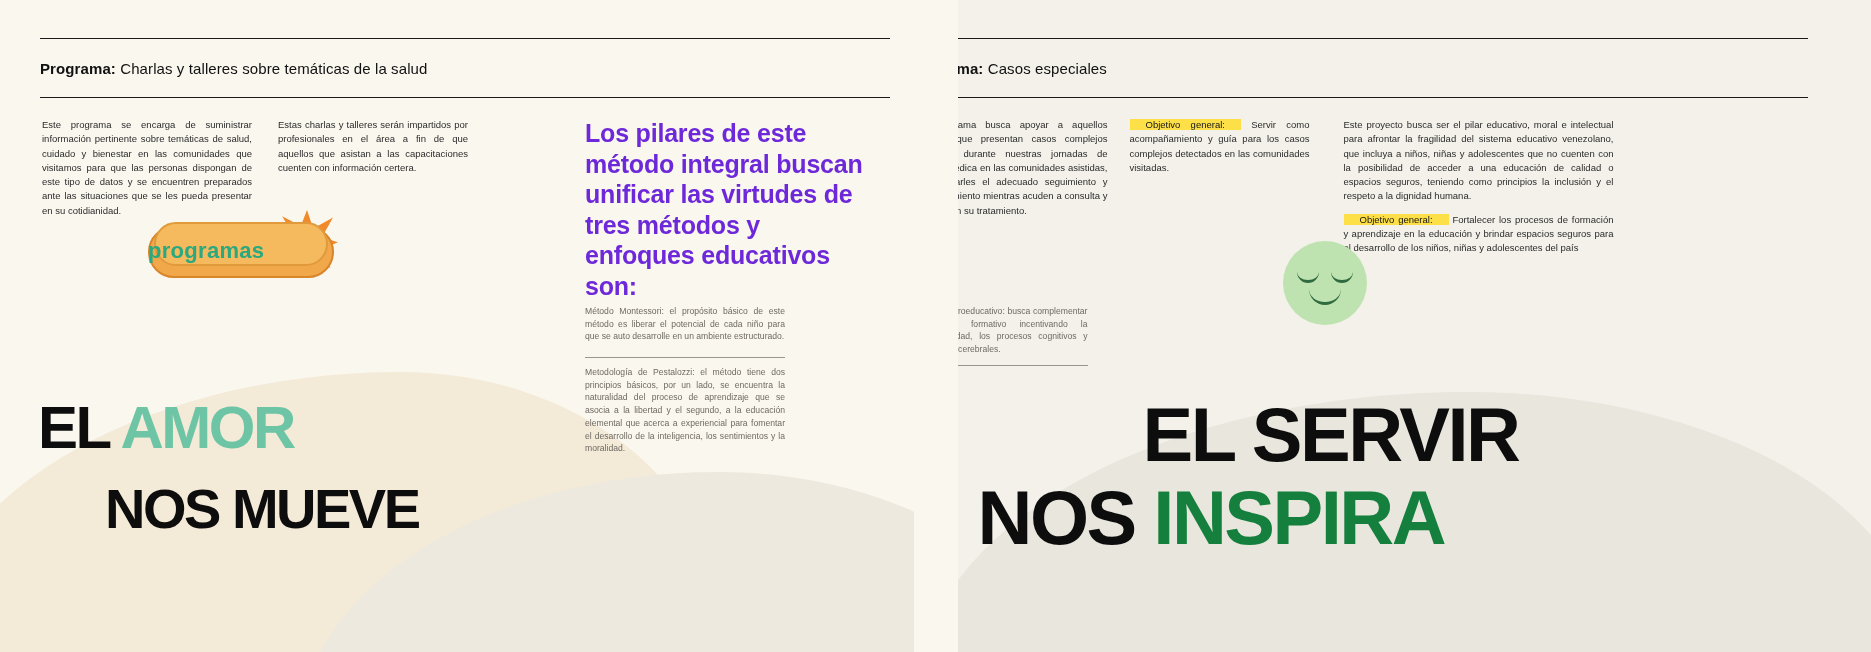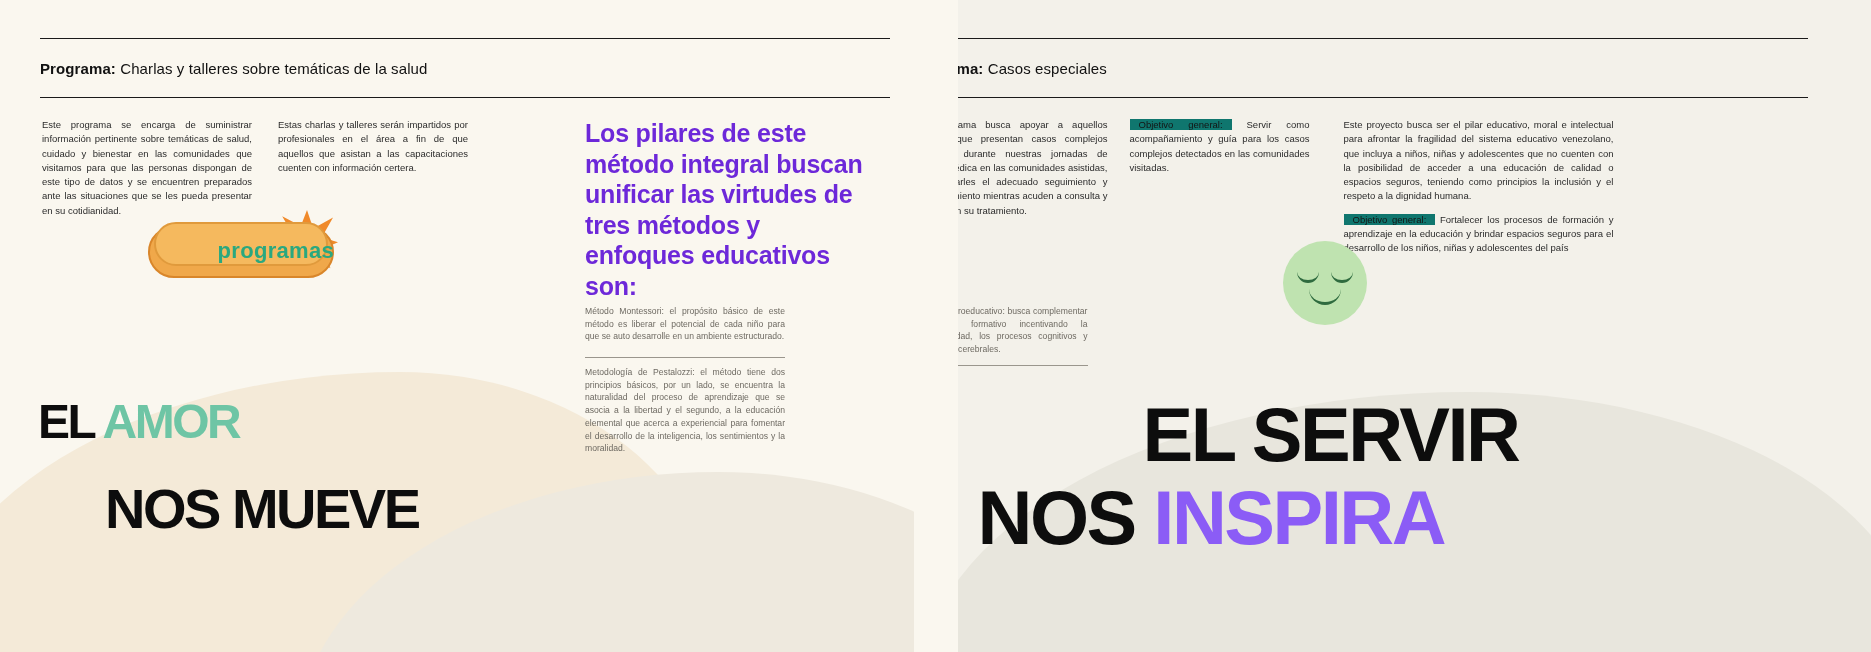--- a/index.html
+++ b/index.html
@@ -66,23 +66,23 @@
     position: absolute;
     font-size: 25px;
     line-height: 1.22;
     font-weight: 700;
     color: #6d28d9;
     letter-spacing: -.2px;
   }
 
   
   .hl {
-    background: #0f766e;
+    background: #fde047;
     color: #141414;
-    padding: 0 9px;
+    padding: 0 16px;
     font-weight: 400;
   }
 
   
   .sticker {
     position: absolute;
     left: 148px; top: 218px;
     width: 190px; height: 62px;
   }
   .sticker .pill {
@@ -100,21 +100,21 @@
     border-radius: 22px;
   }
   .sticker .star {
     position: absolute; left: 128px; top: -8px;
     width: 62px; height: 62px;
     background: #f08a2a;
     clip-path: polygon(50% 0%, 60% 30%, 92% 12%, 74% 44%, 100% 52%, 72% 64%, 88% 94%, 56% 76%, 46% 100%, 36% 74%, 6% 90%, 22% 60%, 0% 48%, 26% 38%, 10% 10%, 40% 26%);
   }
   .sticker .label {
     position: absolute; left: 0; top: 20px; width: 186px;
-    text-align: right;
+    text-align: left;
     font-size: 22px; font-weight: 700; color: #2aa87f;
     letter-spacing: .3px;
   }
 
   
   .face {
     position: absolute;
     left: 1255px; top: 241px;
     width: 84px; height: 84px;
     background: #bfe3b0;
@@ -137,21 +137,21 @@
   
   .slogan {
     position: absolute;
     font-weight: 700;
     letter-spacing: -2.5px;
     line-height: .92;
     color: #0d0d0d;
     white-space: nowrap;
   }
   .slogan .accent-green { color: #6ec5a5; }
-  .slogan .accent-gold { color: #8b5cf6; }
+  .slogan .accent-gold { color: #15803d; }
 
   .hairline { position: absolute; height: 1px; background: #9a968d; }
 </style>
 </head>
 <body>
 
 <div class="spread">
 
   <div class="page page-left">
     <div class="blob blob-left-1"></div>
@@ -186,21 +186,21 @@
         <p>Metodología de Pestalozzi: el método tiene dos principios básicos, por un lado, se encuentra la naturalidad del proceso de aprendizaje que se asocia a la libertad y el segundo, a la educación elemental que acerca a experiencial para fomentar el desarrollo de la inteligencia, los sentimientos y la moralidad.</p>
       </div>
 
       <div class="sticker">
         <div class="star"></div>
         <div class="pill"></div>
         <div class="pill-inner"></div>
         <div class="label">programas</div>
       </div>
 
-      <div class="slogan" style="left:38px; top:400px; font-size:48px;">
+      <div class="slogan" style="left:38px; top:400px; font-size:60px;">
         <span>EL </span><span class="accent-green">AMOR</span>
       </div>
       <div class="slogan" style="left:105px; top:483px; font-size:56px;">NOS MUEVE</div>
     </div>
   </div>
 
   <div class="page page-right">
     <div class="blob blob-right-1"></div>
 
     <div class="content">

